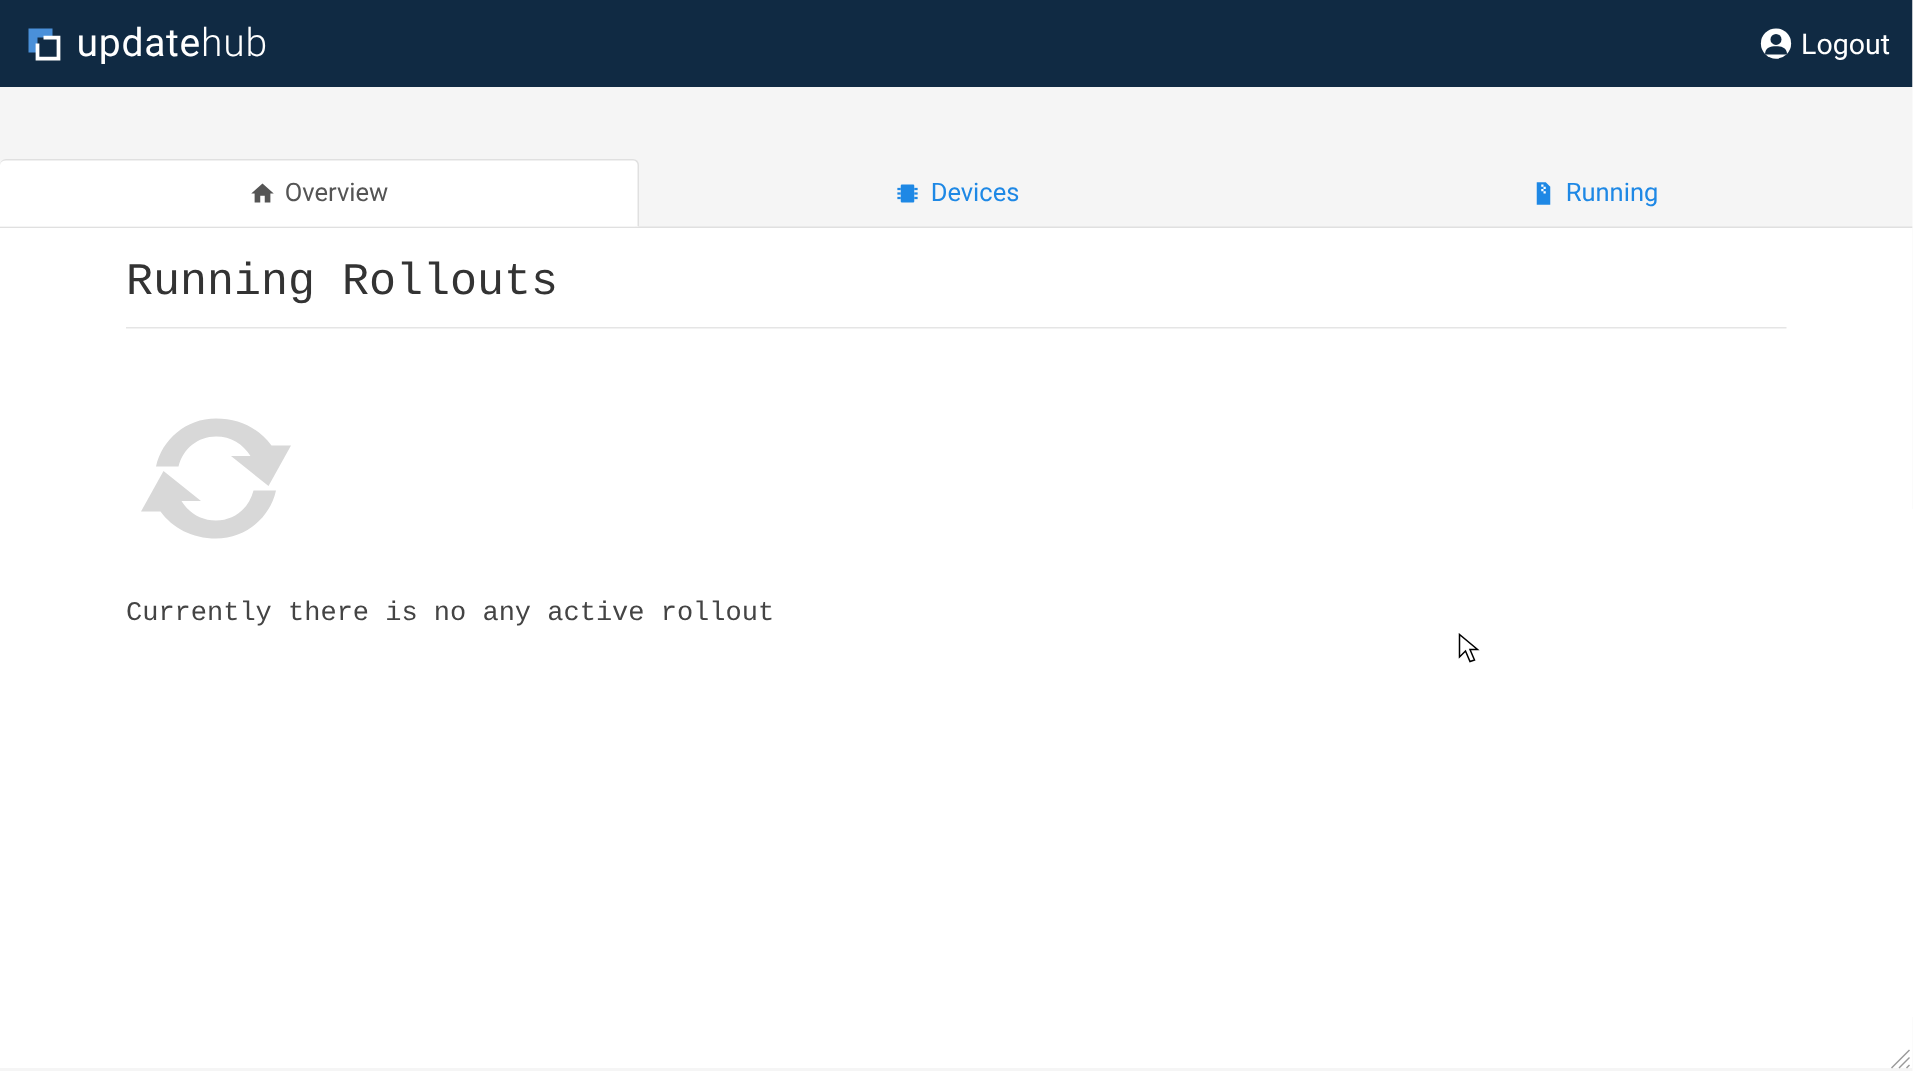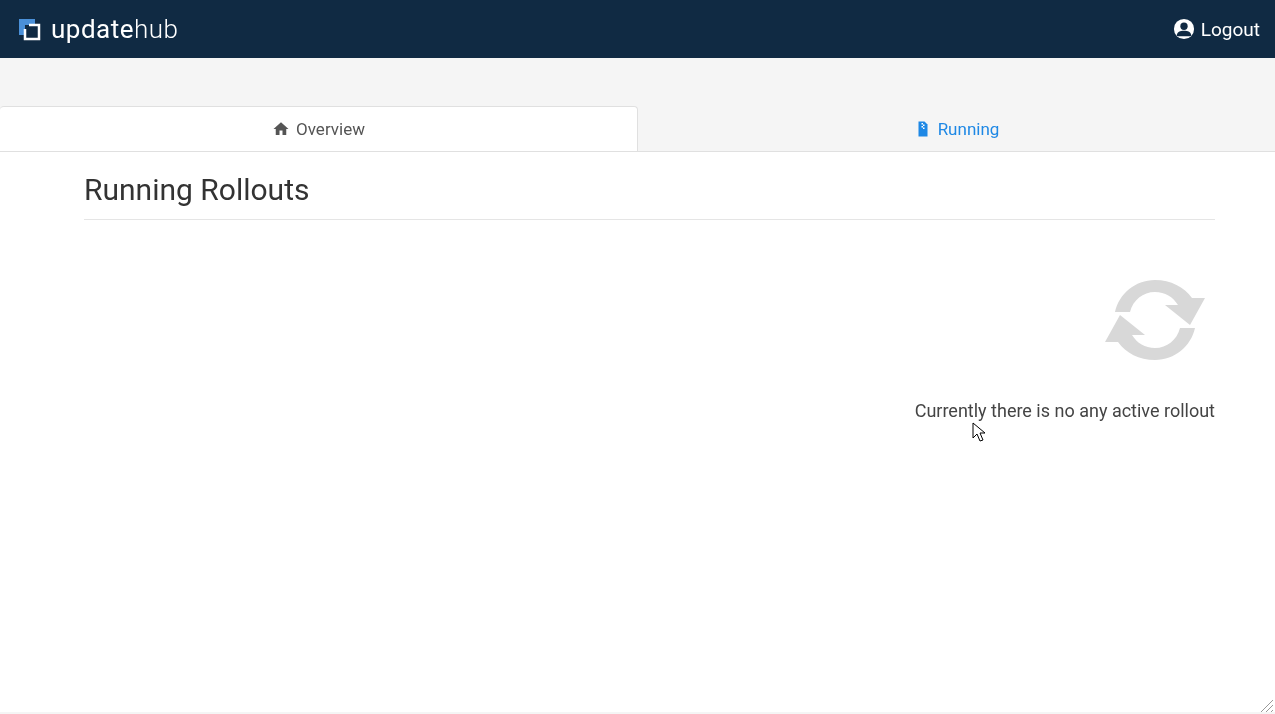--- a/index.html
+++ b/index.html
@@ -84,35 +84,36 @@
     }
     .tab-icon {
       width: 18px;
       height: 18px;
       display: inline-flex;
       align-items: center;
       justify-content: center;
     }
     .content {
       background: #ffffff;
-      padding: 20px 60px 40px 84px;
+      padding: 20px 84px 40px 84px;
       min-height: 560px;
+      font-family: Liberation Mono, monospace;
     }
     .section-title {
       font-size: 30px;
       font-weight: 400;
       color: #333;
       padding-bottom: 12px;
       border-bottom: 1px solid #e5e5e5;
       margin-bottom: 30px;
     }
     .empty-state {
       display: flex;
       flex-direction: column;
-      align-items: flex-end;
+      align-items: flex-start;
       padding-top: 20px;
     }
     .empty-icon {
       width: 120px;
       height: 100px;
       margin-bottom: 30px;
     }
     .empty-text {
       font-size: 18px;
       color: #444;
@@ -162,20 +163,34 @@
 </div>
 
 <div class="tabs-wrapper">
   <div class="tab active">
     <span class="tab-icon">
       <svg viewBox="0 0 24 24" fill="#555">
         <path d="M12 3 L2 12 L5 12 L5 20 L10 20 L10 14 L14 14 L14 20 L19 20 L19 12 L22 12 Z"></path>
       </svg>
     </span>
     <span>Overview</span>
+  </div>
+  <div class="tab">
+    <span class="tab-icon">
+      <svg viewBox="0 0 24 24" fill="#1e88e5">
+        <rect x="6" y="4" width="12" height="16" rx="1"></rect>
+        <rect x="3" y="7" width="3" height="2" fill="#1e88e5"></rect>
+        <rect x="3" y="11" width="3" height="2" fill="#1e88e5"></rect>
+        <rect x="3" y="15" width="3" height="2" fill="#1e88e5"></rect>
+        <rect x="18" y="7" width="3" height="2" fill="#1e88e5"></rect>
+        <rect x="18" y="11" width="3" height="2" fill="#1e88e5"></rect>
+        <rect x="18" y="15" width="3" height="2" fill="#1e88e5"></rect>
+      </svg>
+    </span>
+    <span>Devices</span>
   </div>
   <div class="tab">
     <span class="tab-icon">
       <svg viewBox="0 0 24 24" fill="#1e88e5">
         <path d="M6 2 L14 2 L18 6 L18 22 L6 22 Z"></path>
         <rect x="10" y="4" width="2" height="2" fill="#fff"></rect>
         <rect x="12" y="6" width="2" height="2" fill="#fff"></rect>
         <rect x="10" y="8" width="2" height="2" fill="#fff"></rect>
         <rect x="12" y="10" width="2" height="2" fill="#fff"></rect>
       </svg>

